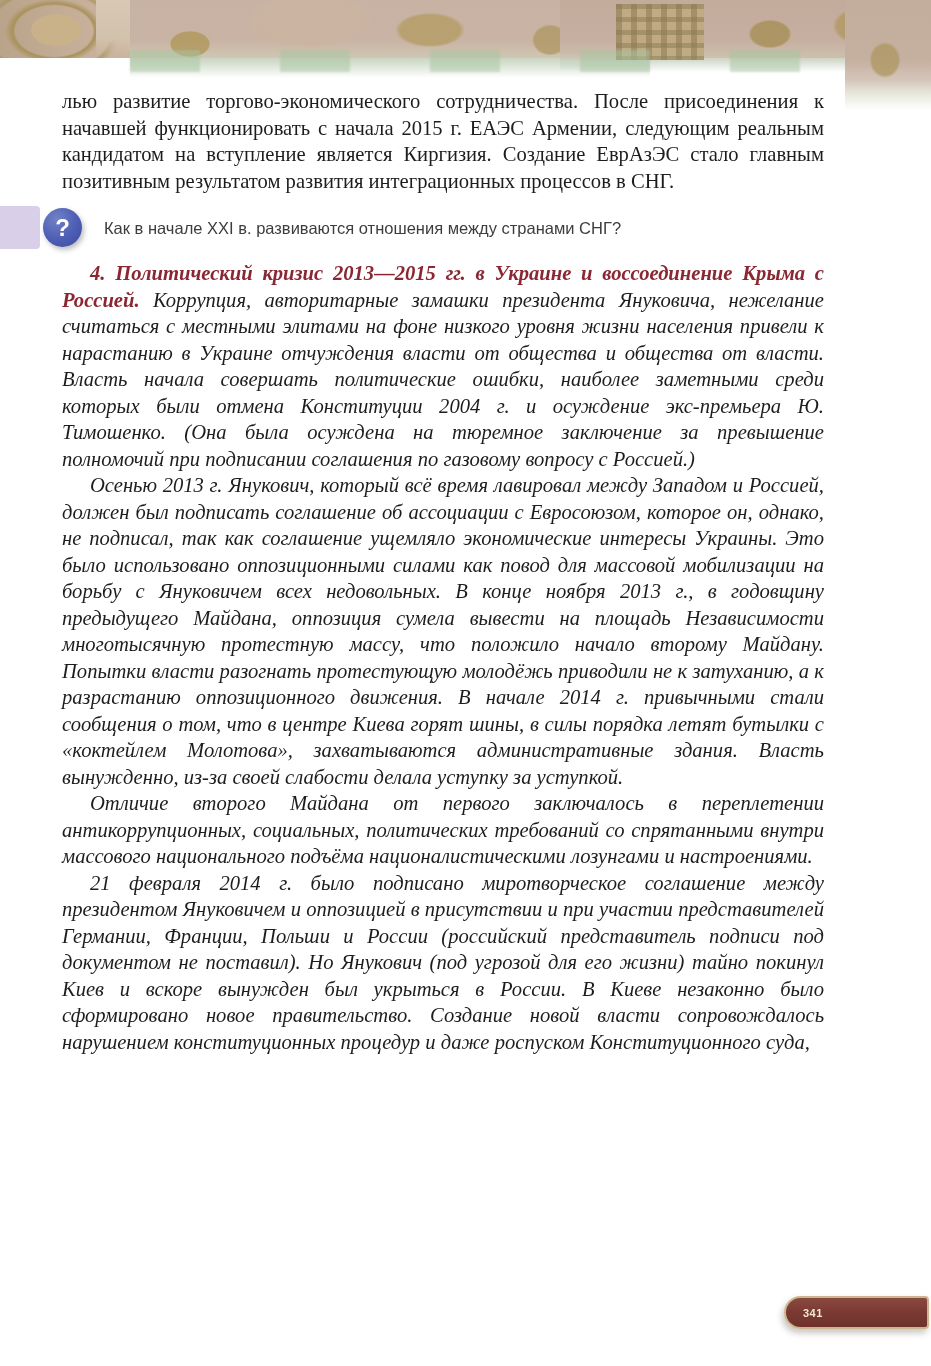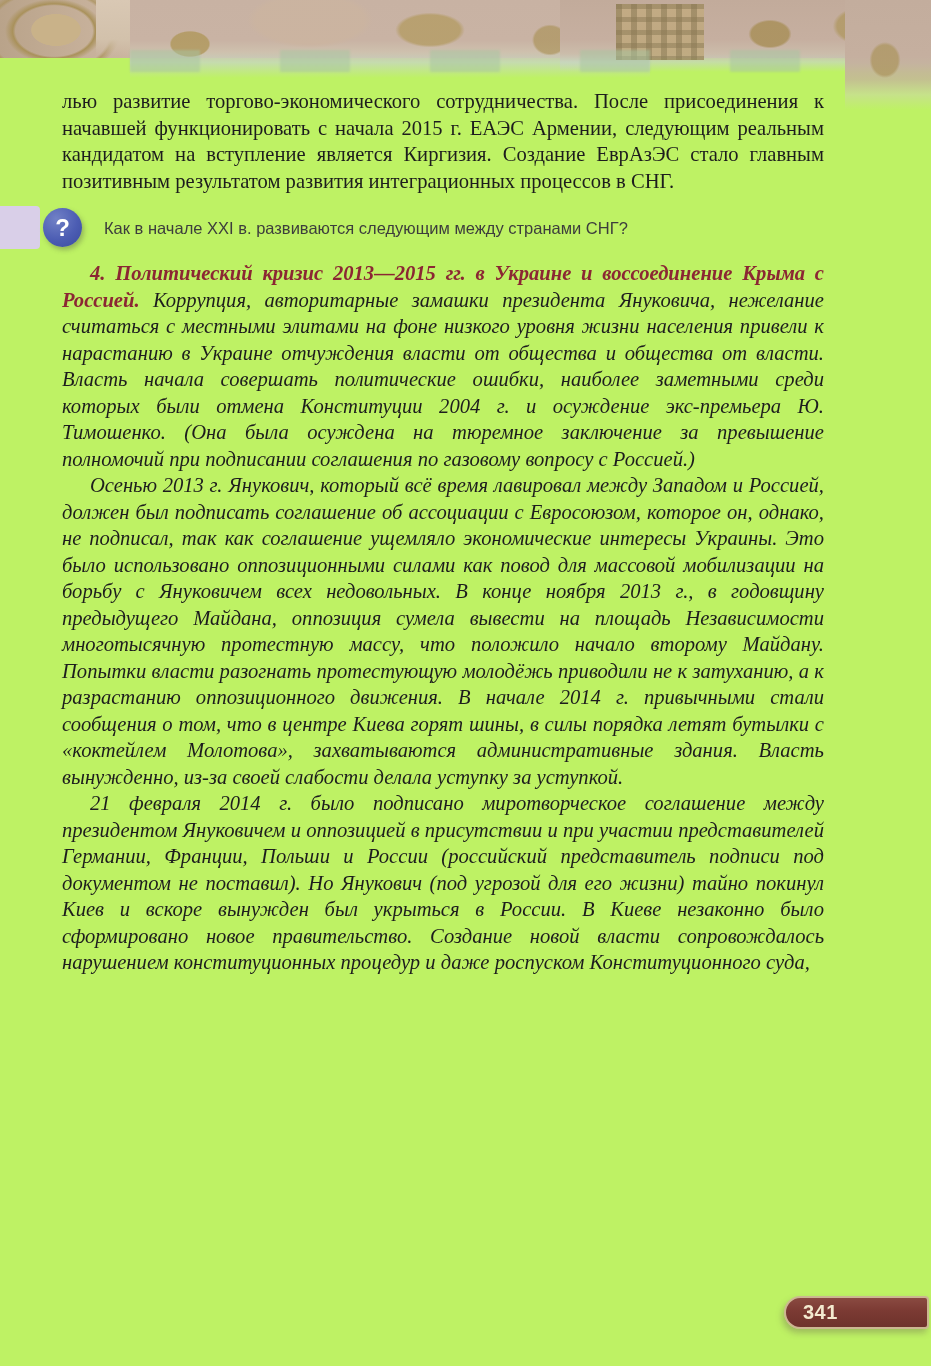--- a/index.html
+++ b/index.html
@@ -1,18 +1,18 @@
 <!DOCTYPE html>
 <html lang="ru"><head>
 <meta charset="utf-8">
 <style>
   html,body{margin:0;padding:0;background:#e8e8e8;}
   .page{
     position:relative;width:931px;height:1366px;margin:0 auto;
-    background:#bef264;overflow:hidden;
+    background:#ffffff;overflow:hidden;
     font-family:"Liberation Serif",serif;
   }
 
   
   .hc{position:absolute;top:0;left:0;width:931px;height:112px;pointer-events:none;}
   .hc-base{
     position:absolute;left:0;top:0;width:931px;height:58px;
     background:
       radial-gradient(ellipse 42px 27px at 56px 30px,#c9b289 0 58%,rgba(201,178,137,0) 60%),
       radial-gradient(ellipse 70px 46px at 54px 31px,rgba(168,144,88,0) 55%,rgba(168,144,88,.95) 59%,rgba(168,144,88,0) 70%),
@@ -88,21 +88,21 @@
   }
 
   
   .page-number-box{
     position:absolute;left:784px;top:1296px;width:145px;height:33px;
     box-sizing:border-box;
     background:linear-gradient(180deg,#8a4a41 0%,#7b3a33 45%,#6e322b 100%);
     border:2px solid #ccb691;border-radius:17px 4px 4px 17px;
     box-shadow:-2px 4px 6px rgba(100,90,80,.35);
     display:flex;align-items:center;padding-left:17px;
-    font-family:"Liberation Sans",sans-serif;font-weight:bold;font-size:20px;
+    font-family:"Liberation Sans",sans-serif;font-weight:bold;font-size:11px;
     color:#f3e9cf;letter-spacing:.5px;
   }
 </style>
 </head>
 <body>
 
 <div class="page">
 
   <div class="hc">
     <div class="hc-base"></div>
@@ -114,27 +114,28 @@
     <div class="hc-green"></div>
   </div>
 
   <div class="content">
 
     <p class="body-par">лью развитие торгово-экономического сотрудничества. После присоединения к начавшей функционировать с начала 2015 г. ЕАЭС Армении, следующим реальным кандидатом на вступление является Киргизия. Создание ЕврАзЭС стало главным позитивным результатом развития интеграционных процессов в СНГ.</p>
 
     <div class="question-row">
       <span class="question-tab"></span>
       <span class="question-icon">?</span>
-      <span class="question-text">Как в начале XXI в. развиваются следующим между странами СНГ?</span>
+      <span class="question-text">Как в начале XXI в. развиваются отношения между странами СНГ?</span>
     </div>
 
     <p class="indent"><span class="section-heading">4. Политический кризис 2013—2015 гг. в Украине и воссоединение Крыма с Россией.</span> <span>Коррупция, авторитарные замашки президента Януковича, нежелание считаться с местными элитами на фоне низкого уровня жизни населения привели к нарастанию в Украине отчуждения власти от общества и общества от власти. Власть начала совершать политические ошибки, наиболее заметными среди которых были отмена Конституции 2004 г. и осуждение экс-премьера Ю. Тимошенко. (Она была осуждена на тюремное заключение за превышение полномочий при подписании соглашения по газовому вопросу с Россией.)</span></p>
 
     <p class="indent">Осенью 2013 г. Янукович, который всё время лавировал между Западом и Россией, должен был подписать соглашение об ассоциации с Евросоюзом, которое он, однако, не подписал, так как соглашение ущемляло экономические интересы Украины. Это было использовано оппозиционными силами как повод для массовой мобилизации на борьбу с Януковичем всех недовольных. В конце ноября 2013 г., в годовщину предыдущего Майдана, оппозиция сумела вывести на площадь Независимости многотысячную протестную массу, что положило начало второму Майдану. Попытки власти разогнать протестующую молодёжь приводили не к затуханию, а к разрастанию оппозиционного движения. В начале 2014 г. привычными стали сообщения о том, что в центре Киева горят шины, в силы порядка летят бутылки с «коктейлем Молотова», захватываются административные здания. Власть вынужденно, из-за своей слабости делала уступку за уступкой.</p>
 
+    <p class="indent">Отличие второго Майдана от первого заключалось в переплетении антикоррупционных, социальных, политических требований со спрятанными внутри массового национального подъёма националистическими лозунгами и настроениями.</p>
 
     <p class="indent">21 февраля 2014 г. было подписано миротворческое соглашение между президентом Януковичем и оппозицией в присутствии и при участии представителей Германии, Франции, Польши и России (российский представитель подписи под документом не поставил). Но Янукович (под угрозой для его жизни) тайно покинул Киев и вскоре вынужден был укрыться в России. В Киеве незаконно было сформировано новое правительство. Создание новой власти сопровождалось нарушением конституционных процедур и даже роспуском Конституционного суда,</p>
   </div>
 
   <div class="page-number-box">
     <span>341</span>
   </div>
 
 </div>
 

